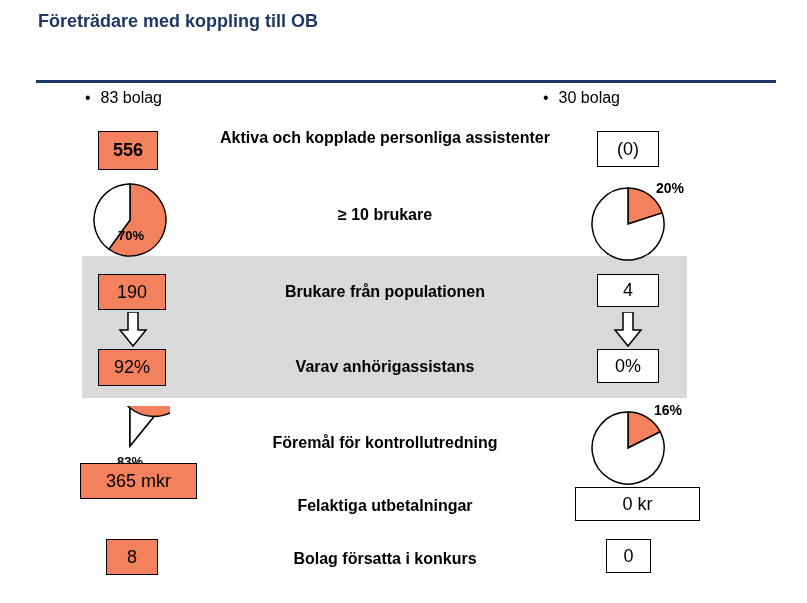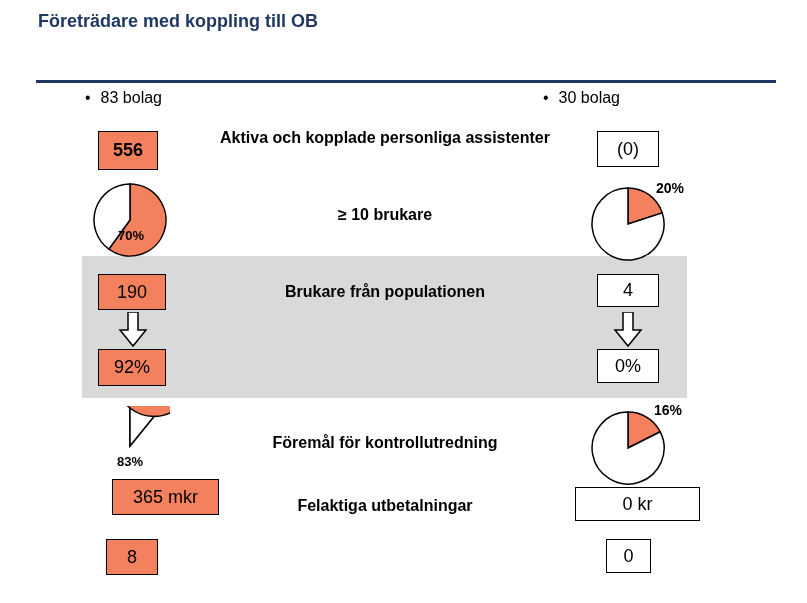--- a/index.html
+++ b/index.html
@@ -167,20 +167,21 @@
     <svg width="32" height="36" viewBox="0 0 32 36">
       <polygon points="11,0 21,0 21,18 29,18 16,34 3,18 11,18" fill="#FFFFFF" stroke="#000" stroke-width="1.5"></polygon>
     </svg>
   </div>
   <div class="arrow" style="left:612px; top:312px;">
     <svg width="32" height="36" viewBox="0 0 32 36">
       <polygon points="11,0 21,0 21,18 29,18 16,34 3,18 11,18" fill="#FFFFFF" stroke="#000" stroke-width="1.5"></polygon>
     </svg>
   </div>
 
+  <div class="center-label" style="top:357px;">Varav anhörigassistans</div>
 
   <div class="vbox orange" style="left:98px; top:349px; width:68px; height:37px;">92%</div>
 
   <div class="vbox white" style="left:597px; top:349px; width:62px; height:34px;">0%</div>
 
   <div class="center-label" style="top:433px;">Föremål för kontrollutredning</div>
 
   <div class="pie-wrap" style="left:90px; top:406px; width:80px; height:80px;">
     <svg width="80" height="80" viewBox="0 0 80 80">
       <path d="M40 40 L40 2 A38 38 0 1 1 63.95 10.50 Z" fill="#F4815E" stroke="#000" stroke-width="1.5"></path>
@@ -192,22 +193,23 @@
   <div class="pie-wrap" style="left:590px; top:410px; width:76px; height:76px;">
     <svg width="76" height="76" viewBox="0 0 76 76">
       <path d="M38 38 L38 2 A36 36 0 0 1 70.23 21.79 Z" fill="#F4815E" stroke="#000" stroke-width="1.5"></path>
       <path d="M38 38 L70.23 21.79 A36 36 0 1 1 38 2 Z" fill="#FFFFFF" stroke="#000" stroke-width="1.5"></path>
     </svg>
     <span class="pie-label" style="left:64px; top:-8px;">16%</span>
   </div>
 
   <div class="center-label" style="top:496px;">Felaktiga utbetalningar</div>
 
-  <div class="vbox orange" style="left:80px; top:479px; width:107px; height:36px;margin-left:32px;">365 mkr</div>
+  <div class="vbox orange" style="left:80px; top:463px; width:117px; height:36px;">365 mkr</div>
 
   <div class="vbox white" style="left:575px; top:487px; width:125px; height:34px;">0 kr</div>
 
+  <div class="center-label" style="top:549px;">Bolag försatta i konkurs</div>
 
   <div class="vbox orange" style="left:106px; top:539px; width:52px; height:36px;">8</div>
 
   <div class="vbox white" style="left:606px; top:539px; width:45px; height:34px;">0</div>
 
 </div>
 
 </body></html>

